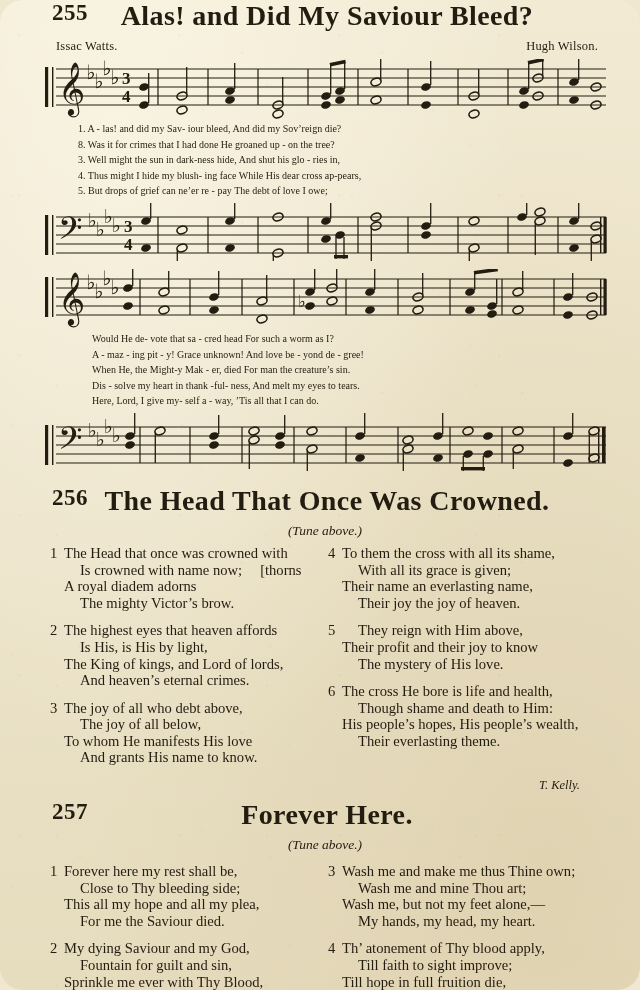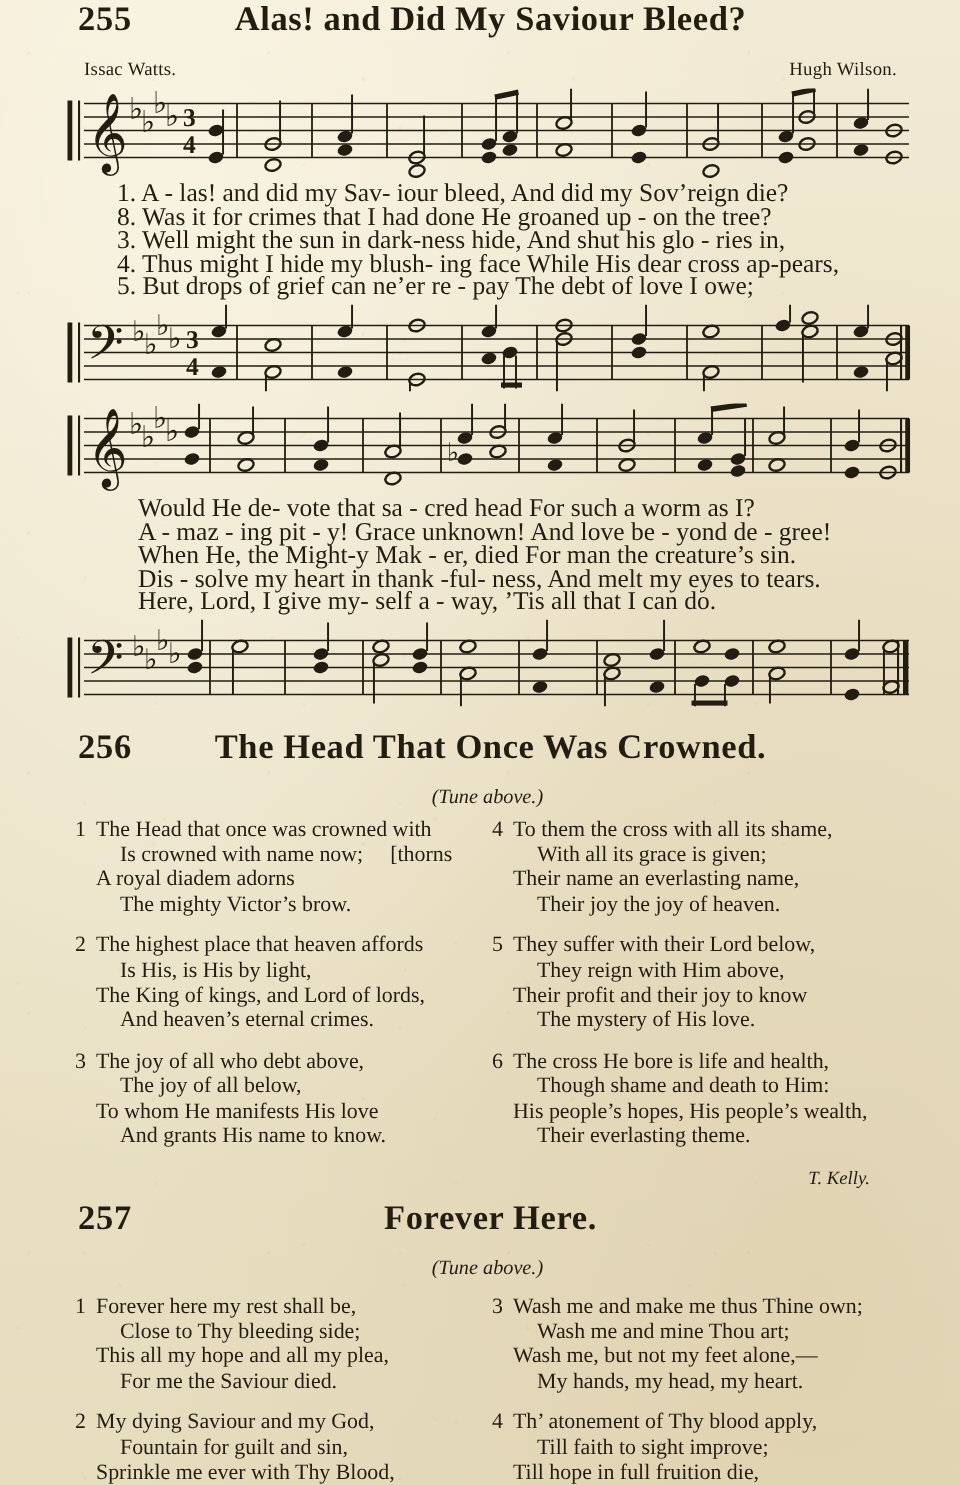--- a/index.html
+++ b/index.html
@@ -17,20 +17,21 @@
   }
   #page {
     position: relative;
     width: 640px;
     height: 990px;
     background:
       radial-gradient(ellipse at 18% 12%, rgba(255,252,240,0.55) 0%, rgba(255,252,240,0) 55%),
       radial-gradient(ellipse at 85% 88%, rgba(214,198,160,0.45) 0%, rgba(214,198,160,0) 60%),
       linear-gradient(180deg, #f2ead3 0%, #ece3c9 40%, #e9e0c4 70%, #e6dcbe 100%);
     box-sizing: border-box;
+    border-radius: 23px;
   }
   
   #paper-grain {
     position: absolute;
     inset: 0;
     pointer-events: none;
     opacity: .35;
     background-image:
       radial-gradient(circle at 12% 22%, rgba(160,140,100,.22) 0 1px, transparent 1.6px),
       radial-gradient(circle at 42% 8%, rgba(160,140,100,.18) 0 1px, transparent 1.6px),
@@ -59,21 +60,21 @@
     top: 0;
     font-family: "Liberation Serif", serif;
     font-weight: bold;
     font-size: 23px;
     letter-spacing: .5px;
   }
   .hymn-title {
     text-align: center;
     font-family: "Liberation Serif", serif;
     font-weight: bold;
-    font-size: 23px;
+    font-size: 28px;
     letter-spacing: .4px;
     padding-left: 14px;
     white-space: nowrap;
   }
   .tune-above {
     text-align: center;
     font-style: italic;
     font-size: 13.5px;
     margin-top: 2px;
     padding-left: 10px;
@@ -110,21 +111,21 @@
   .system {
     position: relative;
     margin: 0 6px;
   }
   .staff-block { position: relative; }
   svg.staff { display: block; }
 
   
   .lyric-lines {
     font-family: "Liberation Serif", serif;
-    font-size: 17px;
+    font-size: 10px;
     line-height: 15.6px;
     padding-left: 38px;
     padding-right: 14px;
     white-space: nowrap;
   }
   .lyric-lines .lrow { display: block; }
   .lyric-lines.sys2 { padding-left: 52px; }
 
   
   .verse-cols {
@@ -542,21 +543,21 @@
               <span class="ln">The  Head  that  once  was  crowned  with</span>
               <span class="ln ind"><span>Is crowned with name now;</span><span class="bracket">[thorns</span></span>
               <span class="ln">A royal diadem adorns</span>
               <span class="ln ind">The mighty Victor’s brow.</span>
             </span>
           </div>
 
           <div class="stanza">
             <span class="num">2</span>
             <span class="body">
-              <span class="ln">The highest place that heaven affords</span>
+              <span class="ln">The highest eyes that heaven affords</span>
               <span class="ln ind">Is His, is His by light,</span>
               <span class="ln">The King of kings, and Lord of lords,</span>
               <span class="ln ind">And heaven’s eternal crimes.</span>
             </span>
           </div>
 
           <div class="stanza">
             <span class="num">3</span>
             <span class="body">
               <span class="ln">The joy of all who debt above,</span>
@@ -574,21 +575,20 @@
               <span class="ln">To them the cross with all its shame,</span>
               <span class="ln ind">With all its grace is given;</span>
               <span class="ln">Their name an everlasting name,</span>
               <span class="ln ind">Their joy the joy of heaven.</span>
             </span>
           </div>
 
           <div class="stanza">
             <span class="num">5</span>
             <span class="body">
-              <span class="ln">They suffer with their Lord below,</span>
               <span class="ln ind">They reign with Him above,</span>
               <span class="ln">Their profit and their joy to know</span>
               <span class="ln ind">The mystery of His love.</span>
             </span>
           </div>
 
           <div class="stanza">
             <span class="num">6</span>
             <span class="body">
               <span class="ln">The cross He bore is life and health,</span>

